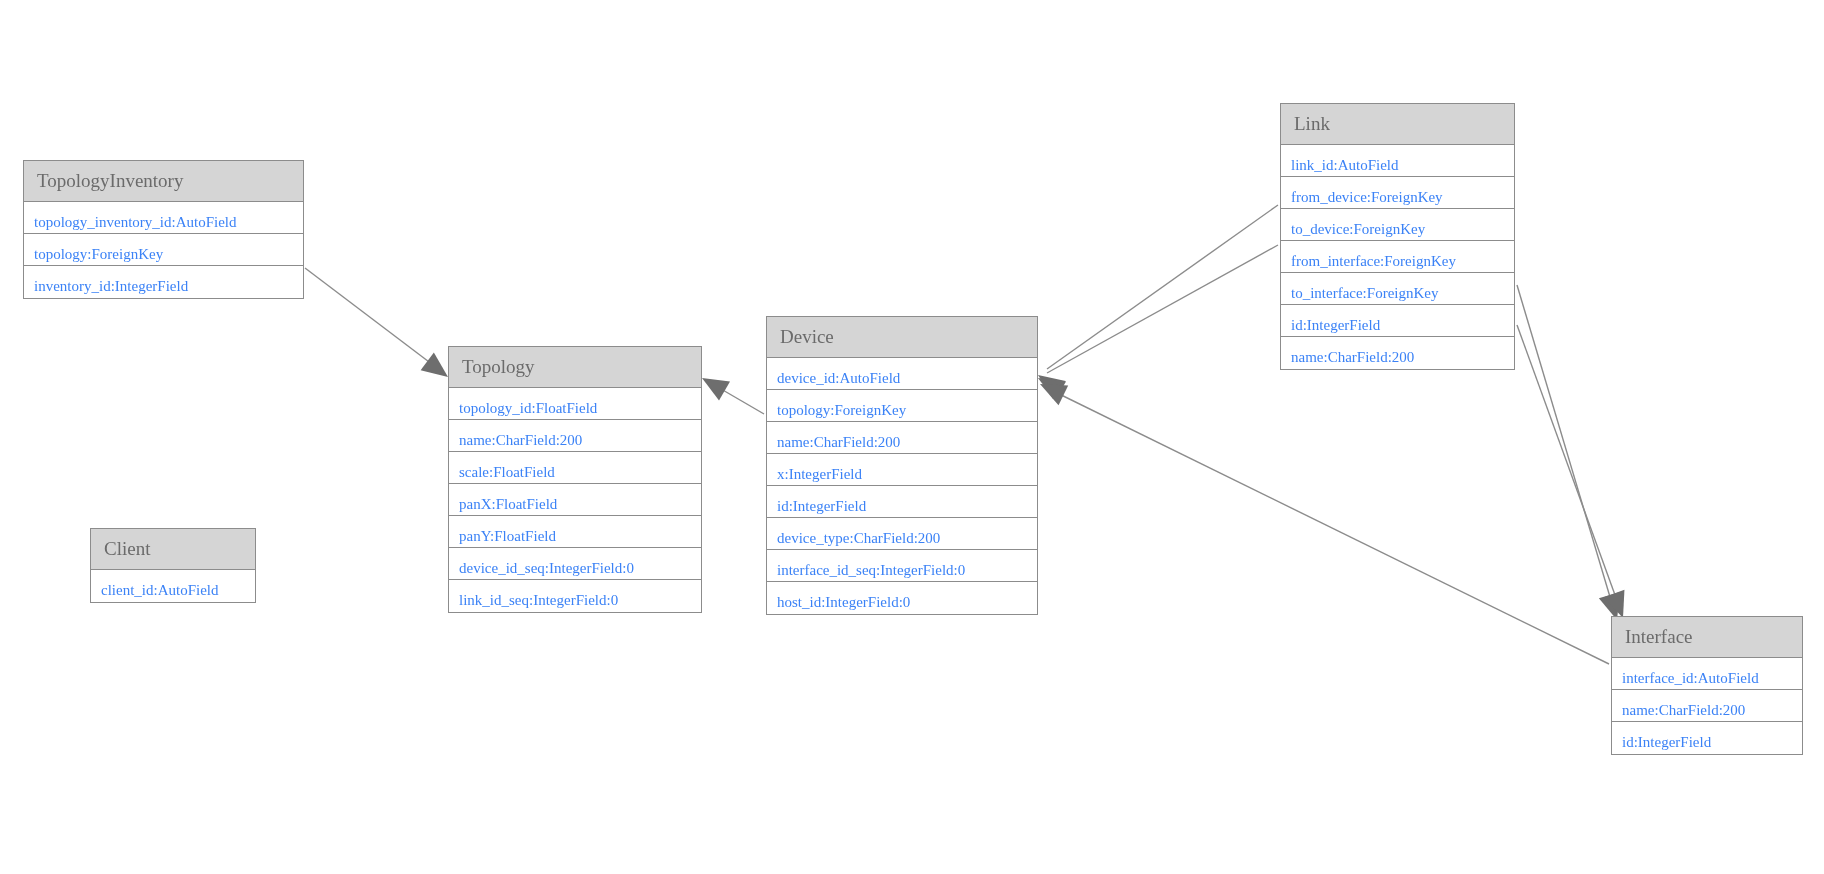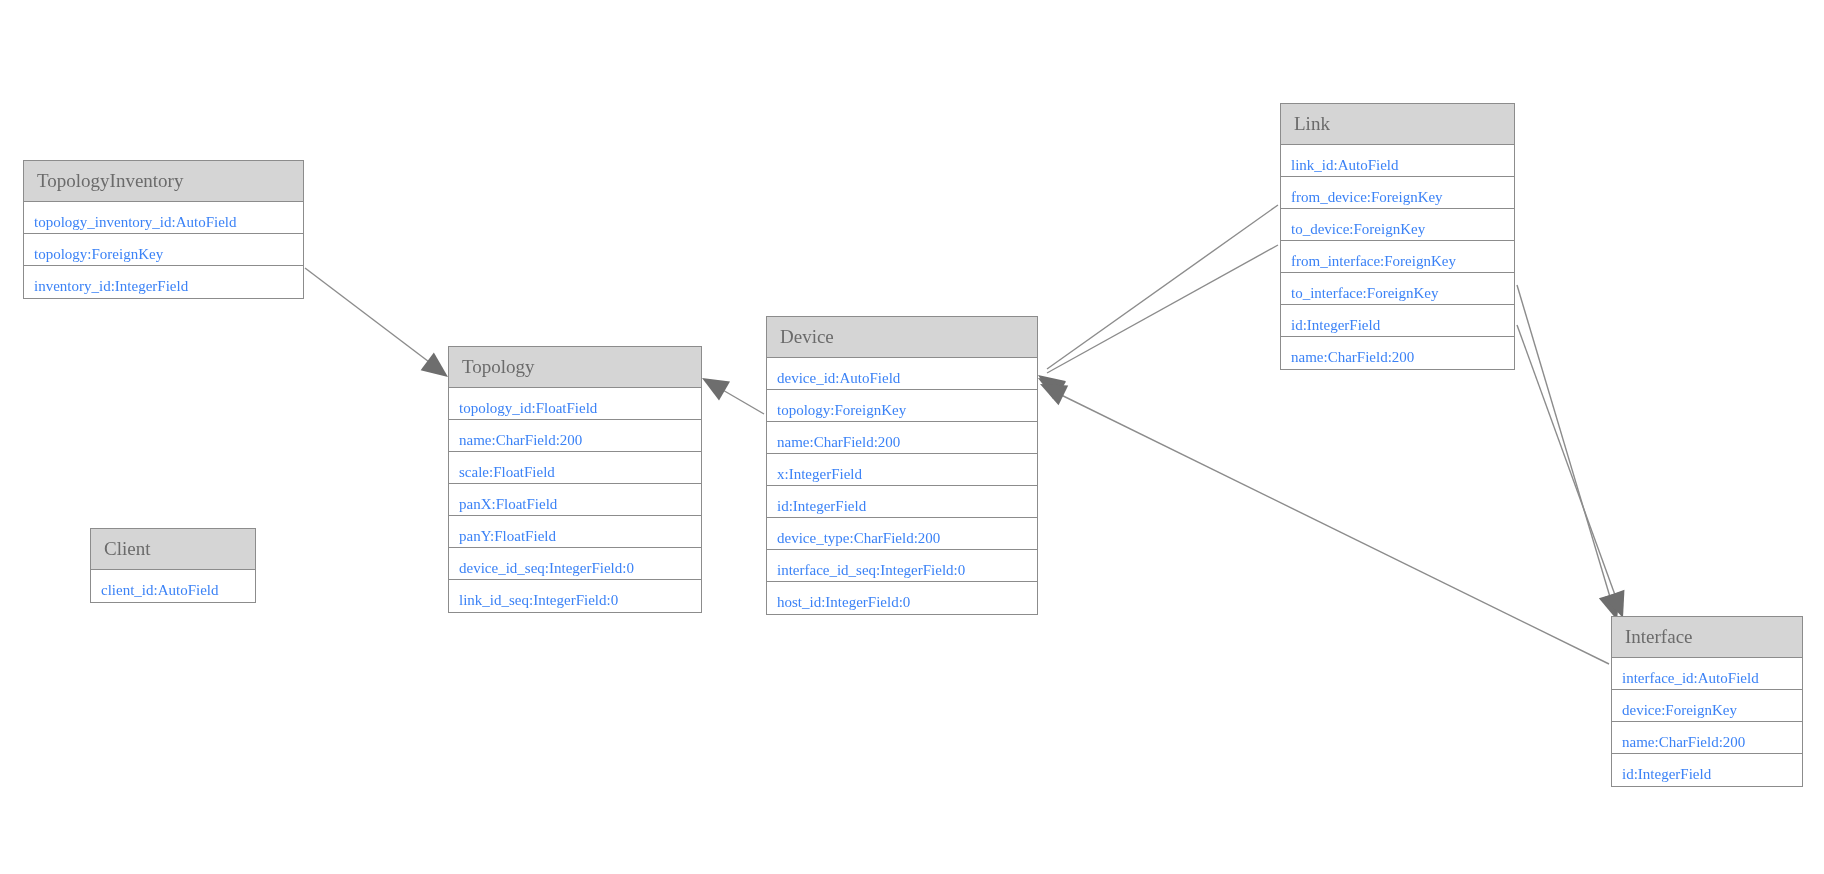--- a/index.html
+++ b/index.html
@@ -135,19 +135,18 @@
         <div class="entity-field">from_device:ForeignKey</div>
         <div class="entity-field">to_device:ForeignKey</div>
         <div class="entity-field">from_interface:ForeignKey</div>
         <div class="entity-field">to_interface:ForeignKey</div>
         <div class="entity-field">id:IntegerField</div>
         <div class="entity-field">name:CharField:200</div>
       </div>
       <div class="entity" style="left: 1611px; top: 581px; width: 192px; margin-top: 35px;">
         <div class="entity-header">Interface</div>
         <div class="entity-field">interface_id:AutoField</div>
-        <div class="entity-field">device:ForeignKey</div>
         <div class="entity-field">name:CharField:200</div>
         <div class="entity-field">id:IntegerField</div>
       </div>
     </div>
 
 </div>
 
 </body></html>

